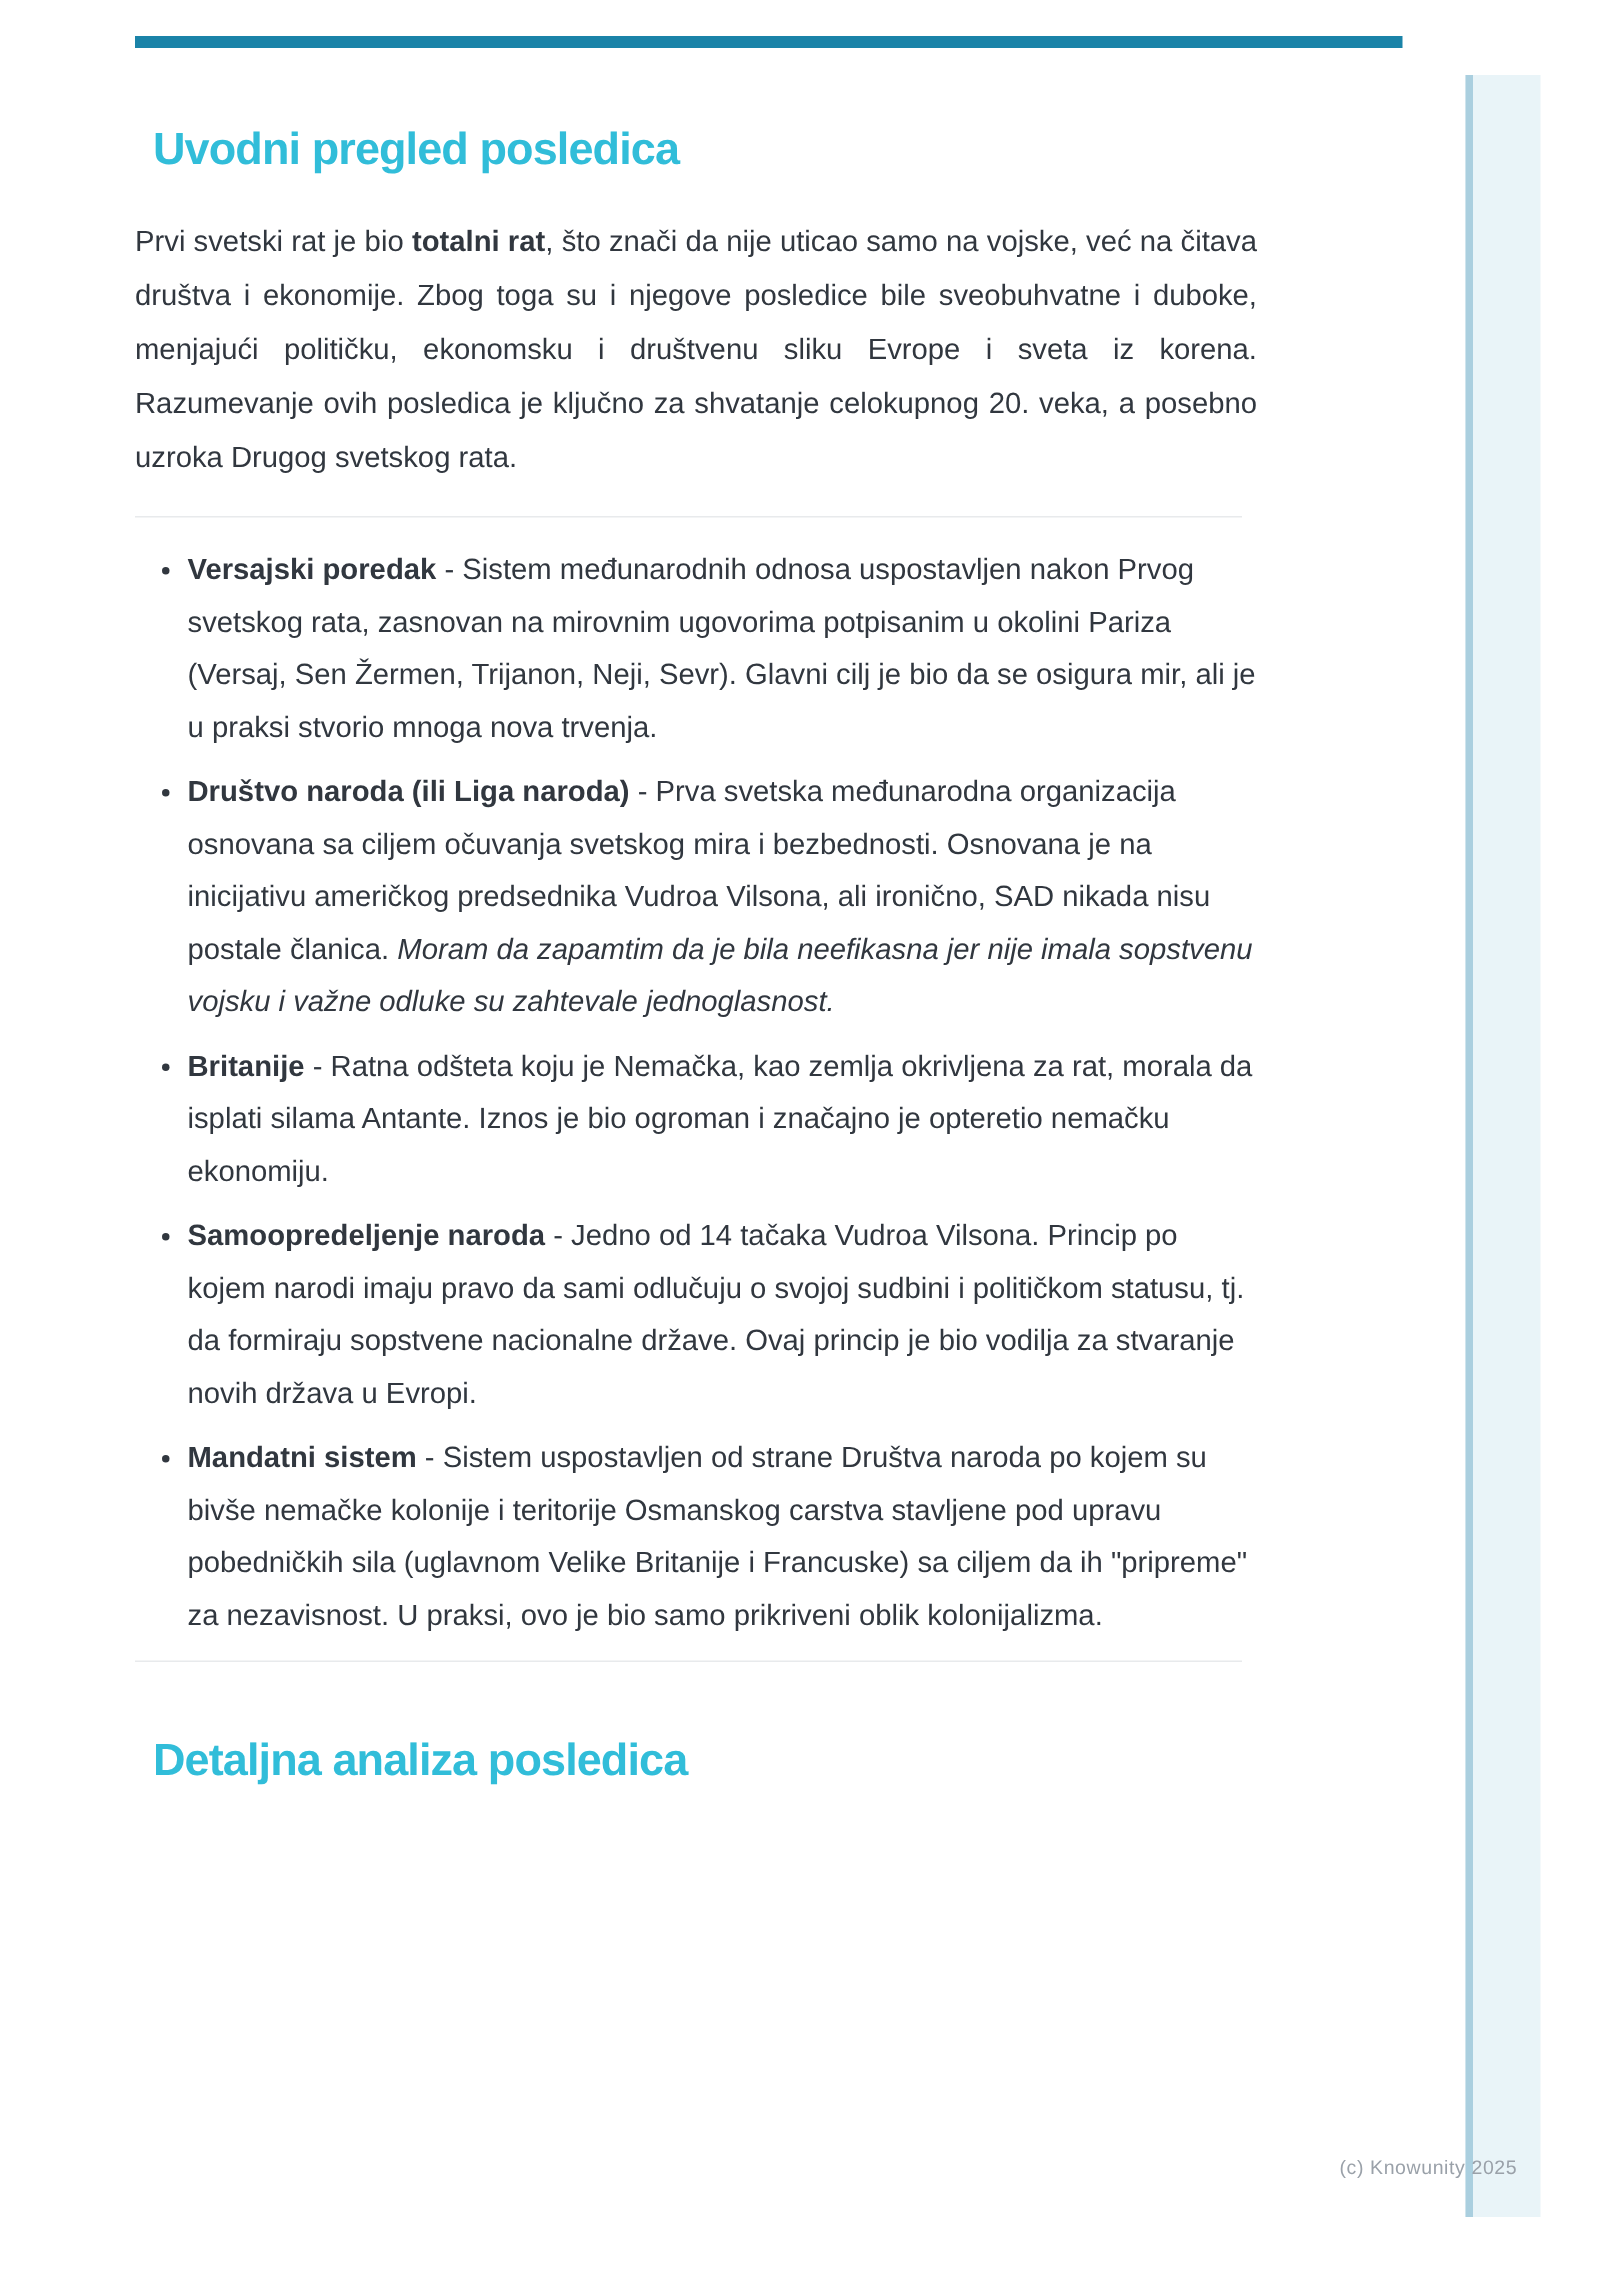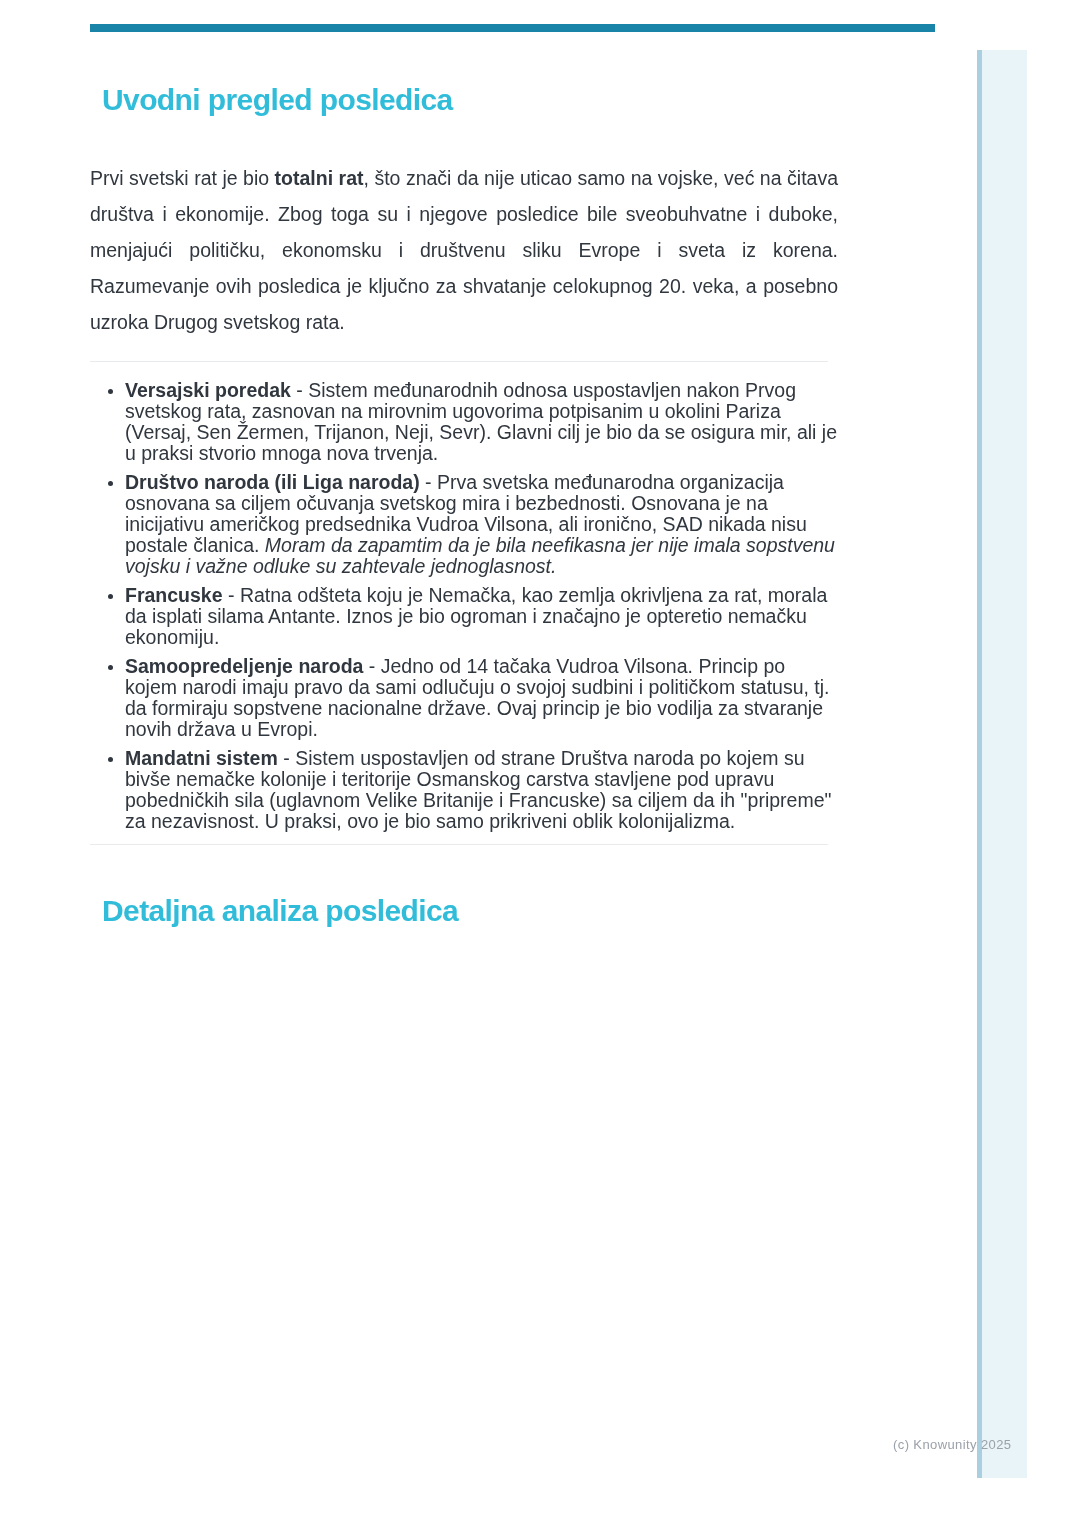--- a/index.html
+++ b/index.html
@@ -43,34 +43,34 @@
     margin-top:24px;width:845px;height:8px;
     background:var(--title-teal);
   }
   h2.section-heading{
     margin:12px;padding:0;
     font-size:30px;line-height:36px;font-weight:700;letter-spacing:-0.6px;
     color:var(--heading-cyan);
   }
   #sec-intro h2{margin-top:50px;}
   .intro-p{
-    margin:42px 0 0;
+    margin:25px 0 0;
     font-size:19.5px;line-height:36px;
     text-align:justify;
     color:var(--body-text);
   }
   hr.divider{
     border:0;border-top:1px solid var(--divider-gray);
     margin:21px 0 0;width:738px;height:0;
   }
   hr.divider.d2{margin-top:12px;}
   #sec-terms h2{margin-top:40px;}
   ul.terms{
     margin:18px 0 0;padding:0 0 0 35px;
-    font-size:19.5px;line-height:21px;
+    font-size:19.5px;line-height:35px;
     color:var(--body-text);
   }
   ul.terms li{margin:0 0 8px;}
   ul.terms li:last-child{margin-bottom:0;}
   ul.terms li::marker{color:var(--body-text);font-size:17px;}
   .term{font-weight:700;}
   .note{font-style:italic;}
   #sec-analysis h2{margin-top:48px;}
 </style>
 </head>
@@ -88,21 +88,21 @@
     <h2 class="section-heading">Uvodni pregled posledica</h2>
     <p class="intro-p"><span>Prvi svetski rat je bio </span><strong class="term">totalni rat</strong><span>, što znači da nije uticao samo na vojske, već na čitava društva i ekonomije. Zbog toga su i njegove posledice bile sveobuhvatne i duboke, menjajući političku, ekonomsku i društvenu sliku Evrope i sveta iz korena. Razumevanje ovih posledica je ključno za shvatanje celokupnog 20. veka, a posebno uzroka Drugog svetskog rata.</span></p>
   </section>
 
   <hr class="divider d1">
 
   <section id="sec-terms">
     <ul class="terms">
       <li><strong class="term">Versajski poredak</strong><span> - Sistem međunarodnih odnosa uspostavljen nakon Prvog svetskog rata, zasnovan na mirovnim ugovorima potpisanim u okolini Pariza (Versaj, Sen Žermen, Trijanon, Neji, Sevr). Glavni cilj je bio da se osigura mir, ali je u praksi stvorio mnoga nova trvenja.</span><em class="note"></em></li>
       <li><strong class="term">Društvo naroda (ili Liga naroda)</strong><span> - Prva svetska međunarodna organizacija osnovana sa ciljem očuvanja svetskog mira i bezbednosti. Osnovana je na inicijativu američkog predsednika Vudroa Vilsona, ali ironično, SAD nikada nisu postale članica. </span><em class="note">Moram da zapamtim da je bila neefikasna jer nije imala sopstvenu vojsku i važne odluke su zahtevale jednoglasnost.</em></li>
-      <li><strong class="term">Francuske</strong><span> - Ratna odšteta koju je Nemačka, kao zemlja okrivljena za rat, morala da isplati silama Antante. Iznos je bio ogroman i značajno je opteretio nemačku ekonomiju.</span><em class="note"></em></li>
+      <li><strong class="term">Britanije</strong><span> - Ratna odšteta koju je Nemačka, kao zemlja okrivljena za rat, morala da isplati silama Antante. Iznos je bio ogroman i značajno je opteretio nemačku ekonomiju.</span><em class="note"></em></li>
       <li><strong class="term">Samoopredeljenje naroda</strong><span> - Jedno od 14 tačaka Vudroa Vilsona. Princip po kojem narodi imaju pravo da sami odlučuju o svojoj sudbini i političkom statusu, tj. da formiraju sopstvene nacionalne države. Ovaj princip je bio vodilja za stvaranje novih država u Evropi.</span><em class="note"></em></li>
       <li><strong class="term">Mandatni sistem</strong><span> - Sistem uspostavljen od strane Društva naroda po kojem su bivše nemačke kolonije i teritorije Osmanskog carstva stavljene pod upravu pobedničkih sila (uglavnom Velike Britanije i Francuske) sa ciljem da ih "pripreme" za nezavisnost. U praksi, ovo je bio samo prikriveni oblik kolonijalizma.</span><em class="note"></em></li>
     </ul>
   </section>
 
   <hr class="divider d2">
 
   <section id="sec-analysis">
     <h2 class="section-heading">Detaljna analiza posledica</h2>
   </section>

